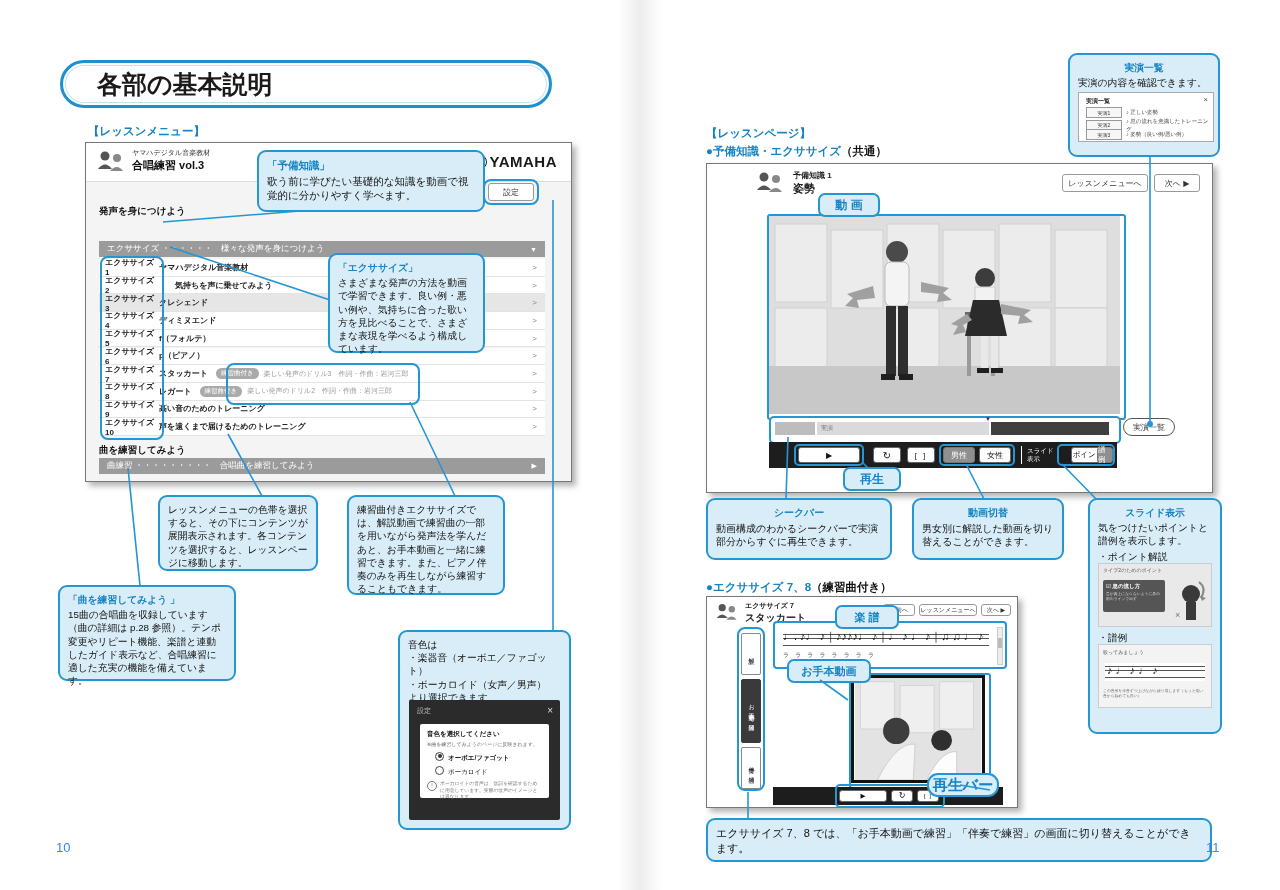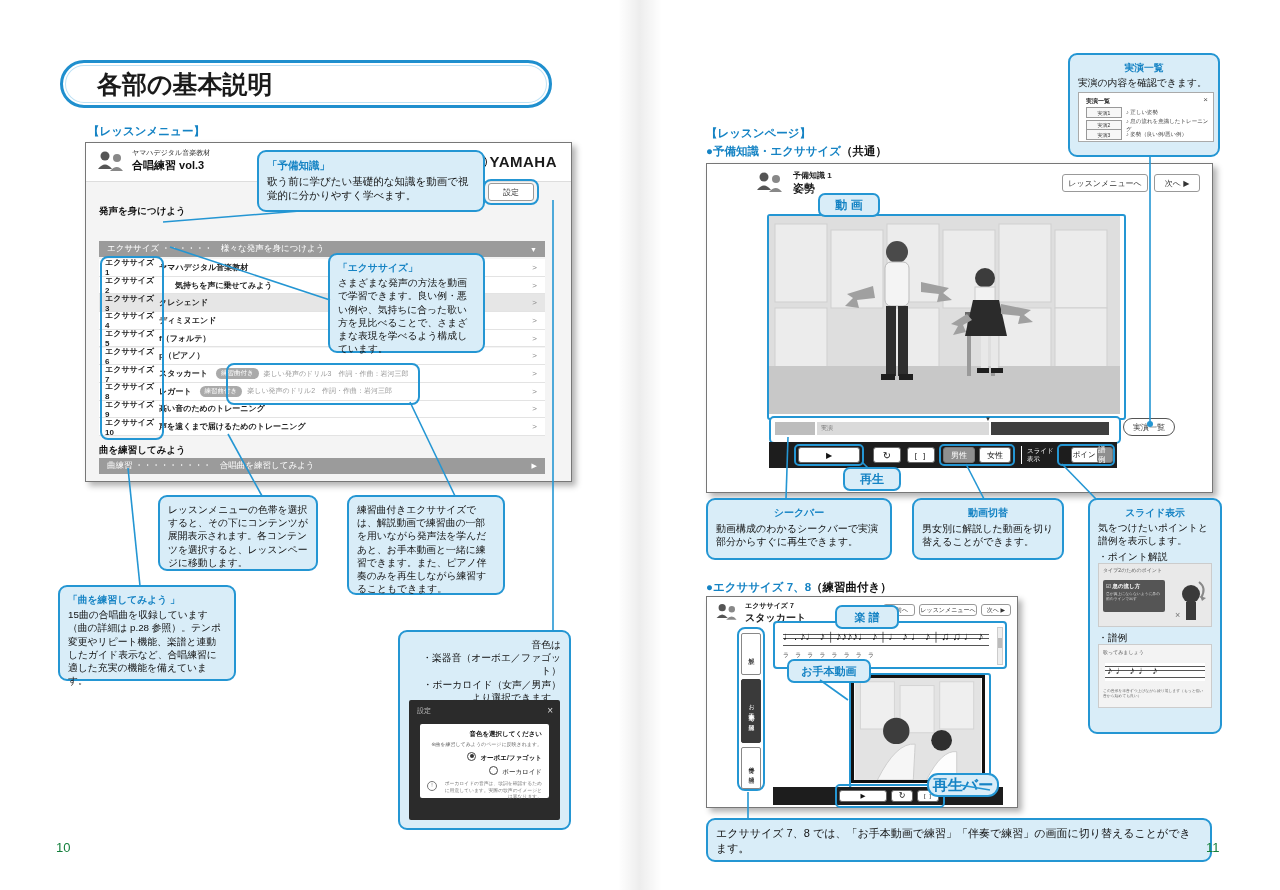--- a/index.html
+++ b/index.html
@@ -59,21 +59,21 @@
   .mini .mh{position:absolute;left:7px;top:4px;font-size:6px;font-weight:bold;color:#222;}
   .mini .mr{position:absolute;left:7px;display:flex;align-items:center;gap:4px;font-size:5.5px;color:#444;}
   .mini .mb{border:1px solid #999;background:#f7f7f7;font-size:5px;color:#333;width:34px;height:9px;display:inline-flex;align-items:center;justify-content:center;flex:none;}
   .ctrlbar{position:absolute;background:#1d1d1d;display:flex;align-items:center;box-sizing:border-box;}
   .wbtn{background:#fff;border:1px solid #666;border-radius:3px;color:#111;display:inline-flex;align-items:center;justify-content:center;box-sizing:border-box;}
   .gybtn{background:#8f8f8f;border:1px solid #777;border-radius:3px;color:#fff;display:inline-flex;align-items:center;justify-content:center;box-sizing:border-box;}
   .vtab{position:absolute;writing-mode:vertical-rl;text-orientation:upright;font-size:6px;letter-spacing:1px;
      display:flex;align-items:center;justify-content:center;border:1px solid #888;background:#fff;color:#222;box-sizing:border-box;border-radius:2px;}
   .vtab.dark{background:#3a3a3a;color:#fff;border-color:#3a3a3a;}
   .staff{background:repeating-linear-gradient(#fff 0 3px,#555 3px 3.8px) ;}
-  .pgnum{position:absolute;font-size:13px;color:#15803d;}
+  .pgnum{position:absolute;font-size:13px;color:#3b82f6;}
   svg.lines{position:absolute;left:0;top:0;pointer-events:none;}
   .slideimg{background:#e9e9e9;border:1px solid #ccc;position:relative;overflow:hidden;}
 </style>
 </head>
 <body>
 
 <div id="page">
   <div class="gutter"></div>
 
   <div class="title-pill">各部の基本説明</div>
@@ -186,21 +186,21 @@
     <span>レッスンメニューの色帯を選択すると、その下にコンテンツが展開表示されます。各コンテンツを選択すると、レッスンページに移動します。</span>
   </div>
   <div class="co" style="left:347px;top:495px;width:158px;height:100px;font-size:9.8px;">
     <span>練習曲付きエクササイズでは、解説動画で練習曲の一部を用いながら発声法を学んだあと、お手本動画と一緒に練習できます。また、ピアノ伴奏のみを再生しながら練習することもできます。</span>
   </div>
   <div class="co" style="left:58px;top:585px;width:178px;height:96px;font-size:9.8px;">
     <span class="t">「曲を練習してみよう 」</span>
     <span>15曲の合唱曲を収録しています（曲の詳細は p.28 参照）。テンポ変更やリピート機能、楽譜と連動したガイド表示など、合唱練習に適した充実の機能を備えています。</span>
   </div>
 
-  <div class="co" style="left:398px;top:630px;width:173px;height:200px;font-size:9.8px;text-align:right;">
+  <div class="co" style="left:398px;top:630px;width:173px;height:200px;font-size:9.8px;">
     <div>音色は</div>
     <div>・楽器音（オーボエ／ファゴット）</div>
     <div>・ボーカロイド（女声／男声）</div>
     <div>より選択できます。</div>
     <div class="dlg" style="left:9px;top:68px;width:151px;height:120px;">
       <span class="dt">設定</span>
       <span class="dx">×</span>
       <div class="dcard" style="left:11px;top:24px;width:129px;height:74px;">
         <div class="h">音色を選択してください</div>
         <div class="n">※曲を練習してみようのページに反映されます。</div>

